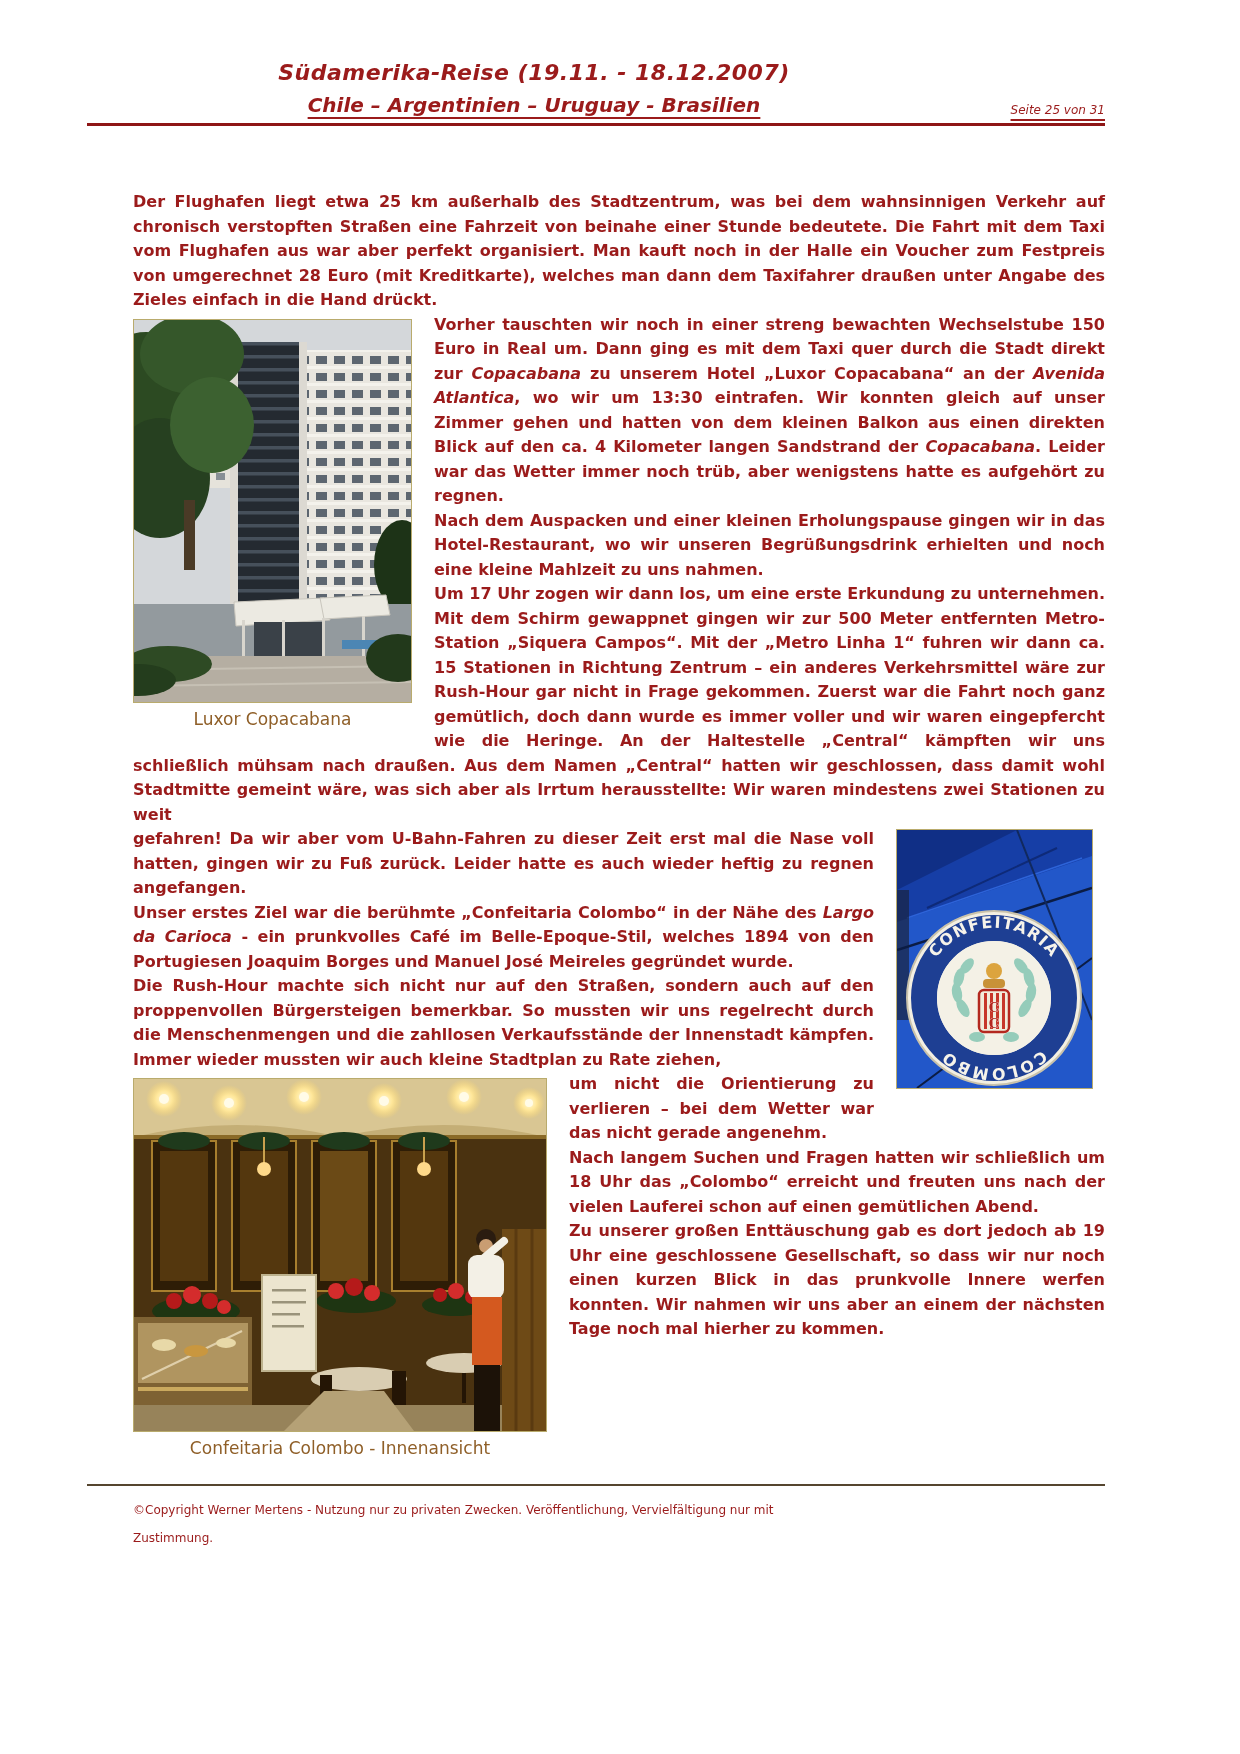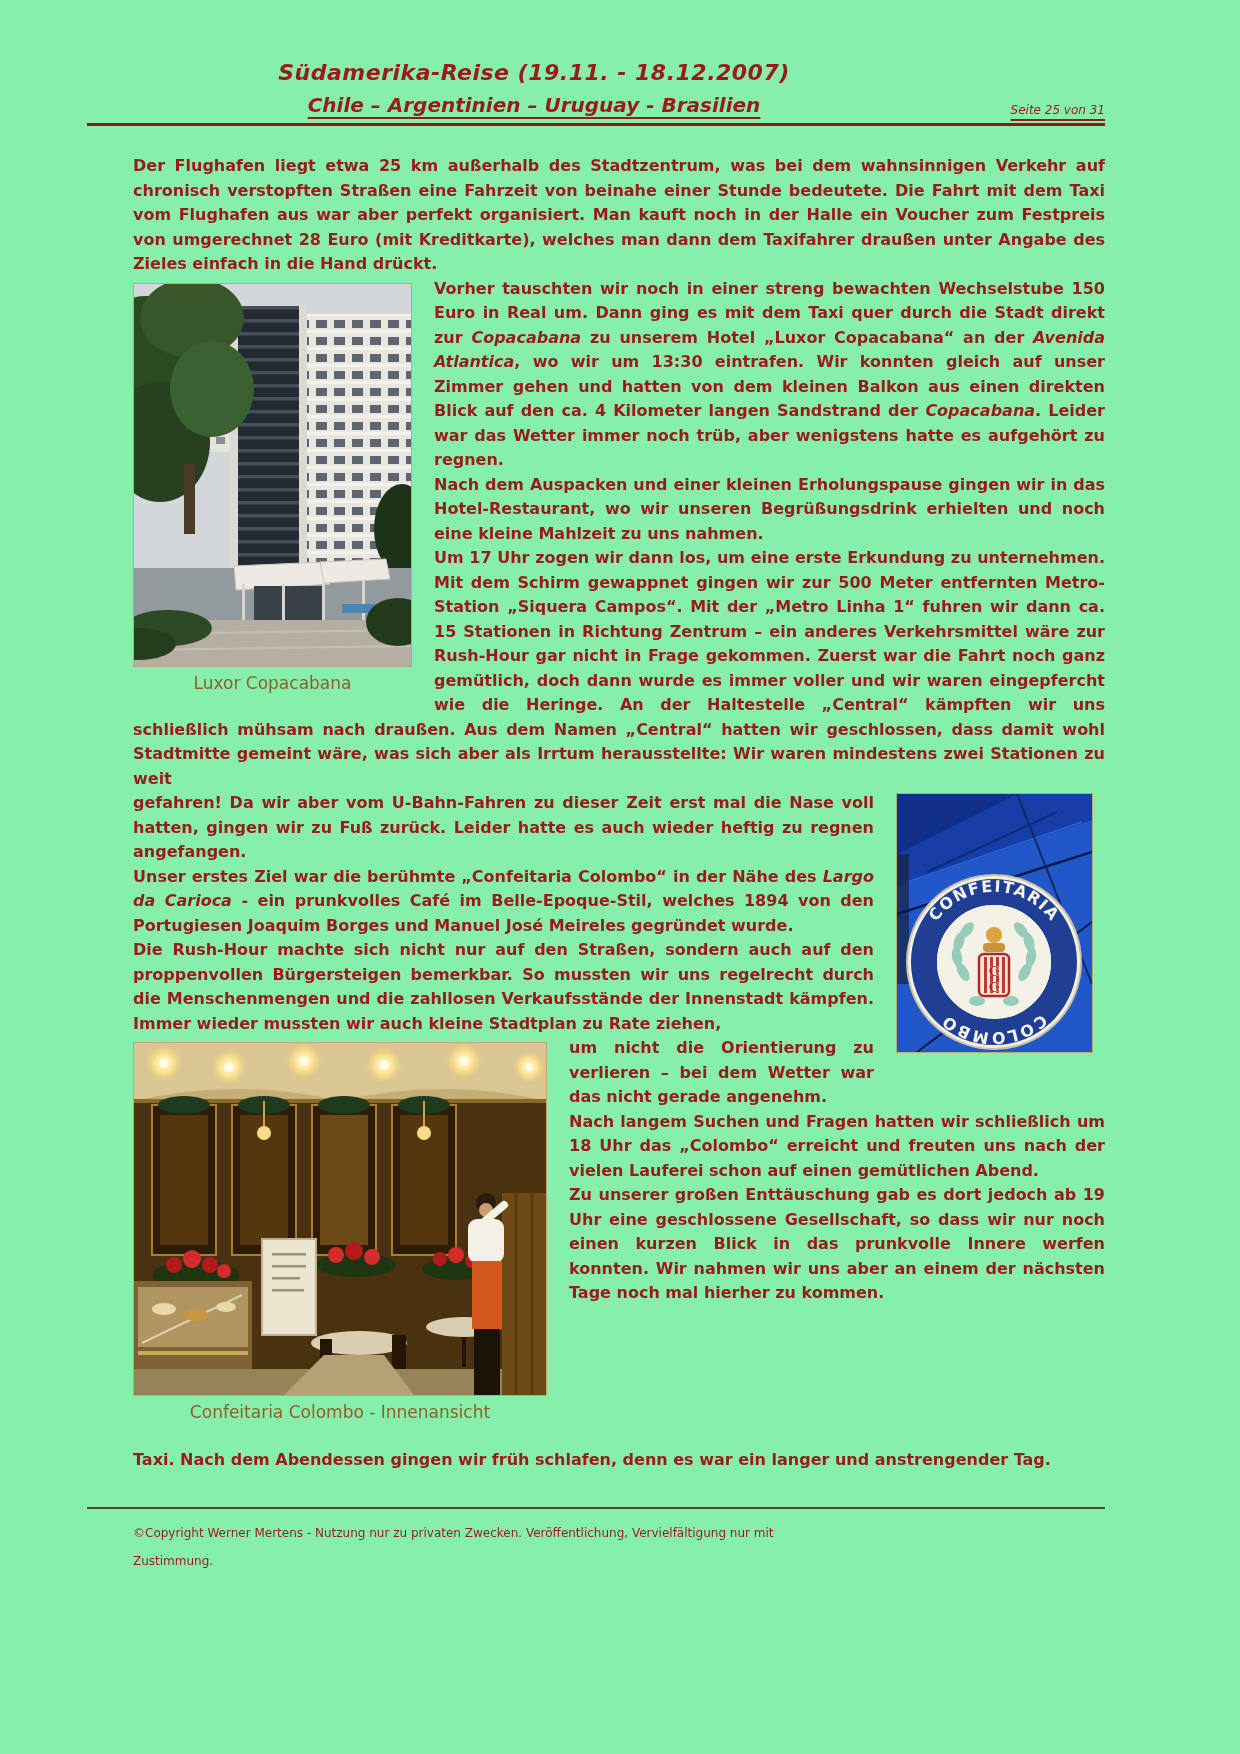--- a/index.html
+++ b/index.html
@@ -1,28 +1,28 @@
 <!DOCTYPE html>
 <html><head>
 <meta charset="utf-8">
 <style>
   html,body{margin:0;padding:0;background:#e8e4c0;}
   .page{
-    width:1240px;min-height:1754px;background:#86efac;box-sizing:border-box;
+    width:1240px;min-height:1754px;background:#ffffff;box-sizing:border-box;
     padding:60px 135px 40px 133px;
     font-family:"DejaVu Sans",sans-serif;color:#9B1B1B;position:relative;overflow:hidden;
   }
   .header{margin-left:-46px;padding-left:46px;border-bottom:3px solid #8E1616;padding-bottom:6px;position:relative;}
   .title-row{text-align:center;padding-right:170px;font-size:22px;font-weight:bold;font-style:italic;letter-spacing:.5px;}
   .subtitle-row{text-align:center;padding-right:170px;font-size:20px;font-weight:bold;font-style:italic;margin-top:8px;}
   .u{text-decoration:underline;text-decoration-thickness:2px;text-underline-offset:5px;margin-top:22px;}
   .page-num{position:absolute;right:0;bottom:6px;font-size:12px;font-weight:normal;font-style:italic;}
   .para{margin:0;font-size:16px;font-weight:bold;line-height:24.5px;text-align:justify;}
   .para i{font-style:italic;}
-  .first{margin-top:28px;}
+  .first{margin-top:64px;}
   .float-left{float:left;margin:6px 22px 6px 0;}
   .float-right{float:right;margin:2px 12px 10px 22px;}
   .interior-block{margin-bottom:26px;}
   .photo-block svg{display:block;border:1px solid #b9ab6d;}
   .caption{text-align:center;font-size:17px;font-weight:normal;color:#8F5F28;margin-top:6px;}
   .gap-before{margin-top:50px;}
   .clear{clear:both;}
   .footer{clear:both;margin:34px 0 0 -46px;padding-left:46px;border-top:2px solid #55452F;padding-top:10px;
           font-size:12px;font-weight:normal;line-height:28px;color:#9B1B1B;}
 </style>
@@ -276,21 +276,20 @@
           <rect x="338" y="218" width="30" height="68" fill="#d4591f"></rect>
           <rect x="340" y="286" width="26" height="66" fill="#1c1208"></rect>
         </g>
       </svg>
       <div class="caption">Confeitaria Colombo - Innenansicht</div>
     </div>
 
     <p class="para"><span>um nicht die Orientierung zu verlieren – bei dem Wetter war das nicht gerade angenehm.</span></p>
     <p class="para"><span>Nach langem Suchen und Fragen hatten wir schließlich um 18 Uhr das „Colombo“ erreicht und freuten uns nach der vielen Lauferei schon auf einen gemütlichen Abend.</span></p>
     <p class="para"><span>Zu unserer großen Enttäuschung gab es dort jedoch ab 19 Uhr eine geschlossene Gesellschaft, so dass wir nur noch einen kurzen Blick in das prunkvolle Innere werfen konnten. Wir nahmen wir uns aber an einem der nächsten Tage noch mal hierher zu kommen.</span></p>
-    <p class="para clear"><span>Taxi. Nach dem Abendessen gingen wir früh schlafen, denn es war ein langer und anstrengender Tag.</span></p>
 
     <div class="footer">
       <div>©Copyright Werner Mertens - Nutzung nur zu privaten Zwecken.  Veröffentlichung, Vervielfältigung nur mit</div>
       <div>Zustimmung.</div>
     </div>
 
   </div>
 </div>
 
 </body></html>

